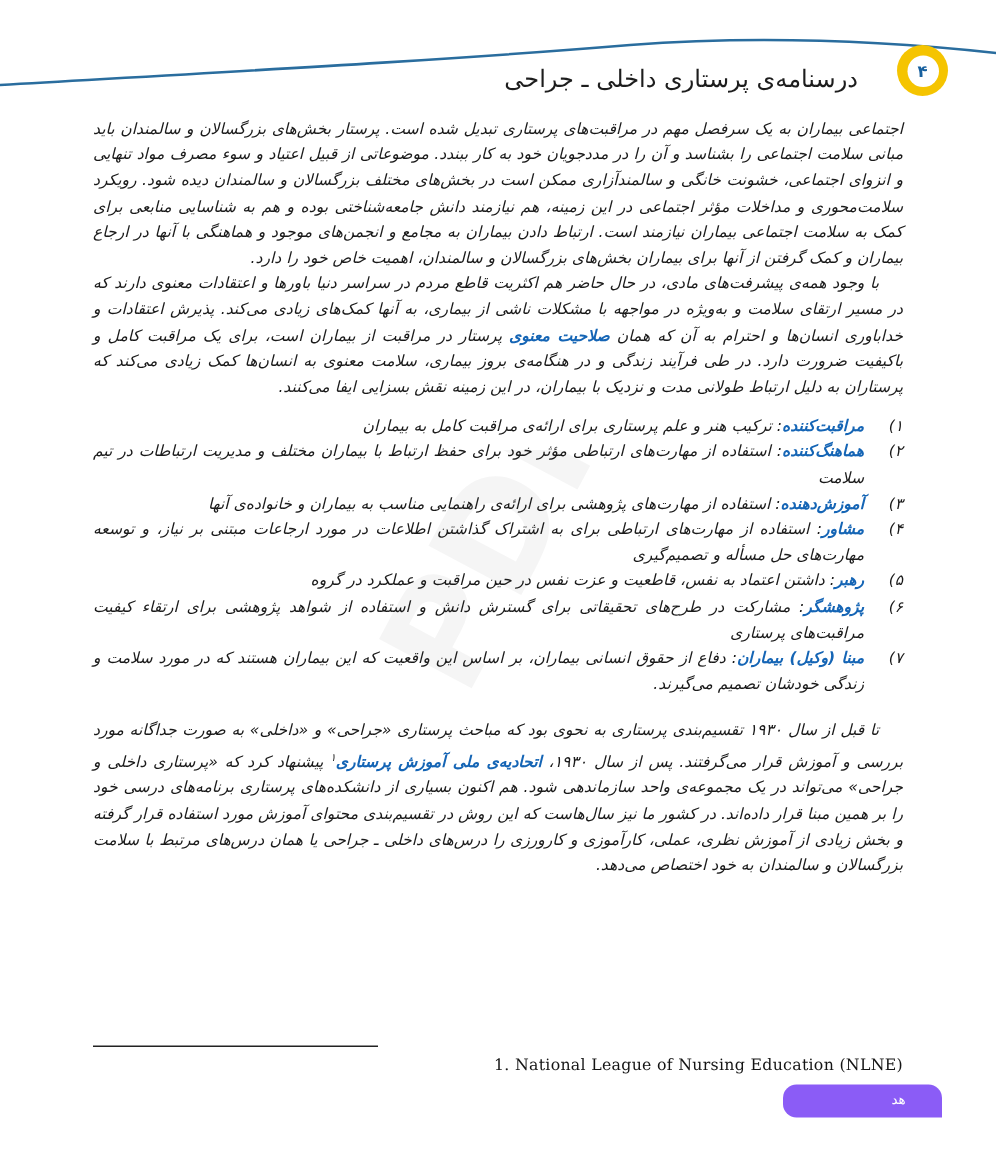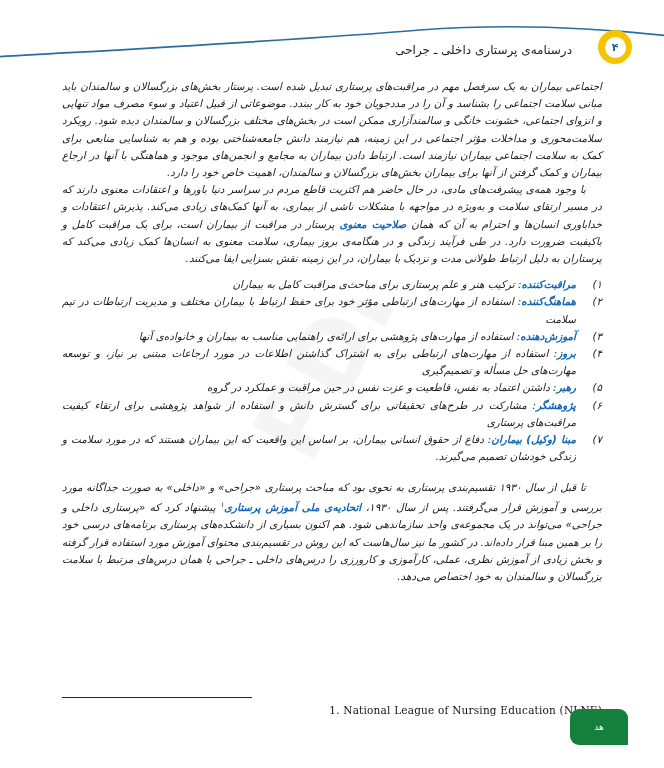--- a/index.html
+++ b/index.html
@@ -33,21 +33,21 @@
     top: 0;
     left: 0;
     width: 664px;
     height: 72px;
     pointer-events: none;
   }
   .header-title {
     position: absolute;
     top: 43px;
     right: 92px;
-    font-size: 12px;
+    font-size: 16px;
     color: #1d1d1d;
     font-family: "DejaVu Sans", "Liberation Sans", sans-serif;
     white-space: nowrap;
     direction: rtl;
     letter-spacing: 0px;
   }
   .page-badge {
     position: absolute;
     top: 30px;
     right: 32px;
@@ -161,29 +161,30 @@
     color: #141414;
     letter-spacing: 0.2px;
   }
 
   
   .footer-tab {
     position: absolute;
     bottom: 23px;
     right: 36px;
     min-width: 58px;
-    height: 36px;
-    background: #15803d;
+    height: 22px;
+    background: #8b5cf6;
     border-top-right-radius: 9px;
     border-top-left-radius: 9px;
     border-bottom-left-radius: 9px;
     border-bottom-right-radius: 0px;
     display: flex;
     align-items: center;
     justify-content: center;
+    padding-left: 48px;
   }
   .footer-tab-label {
     color: #ffffff;
     font-size: 9px;
     direction: rtl;
     line-height: 1;
   }
 
   
   .watermark {
@@ -231,30 +232,30 @@
 
   <div class="content">
 
     <p class="para">اجتماعی بیماران به یک سرفصل مهم در مراقبت‌های پرستاری تبدیل شده است. پرستار بخش‌های بزرگسالان و سالمندان باید مبانی سلامت اجتماعی را بشناسد و آن را در مددجویان خود به کار ببندد. موضوعاتی از قبیل اعتیاد و سوء مصرف مواد تنهایی و انزوای اجتماعی، خشونت خانگی و سالمندآزاری ممکن است در بخش‌های مختلف بزرگسالان و سالمندان دیده شود. رویکرد سلامت‌محوری و مداخلات مؤثر اجتماعی در این زمینه، هم نیازمند دانش جامعه‌شناختی بوده و هم به شناسایی منابعی برای کمک به سلامت اجتماعی بیماران نیازمند است. ارتباط دادن بیماران به مجامع و انجمن‌های موجود و هماهنگی با آنها در ارجاع بیماران و کمک گرفتن از آنها برای بیماران بخش‌های بزرگسالان و سالمندان، اهمیت خاص خود را دارد.</p>
 
     <p class="para indent"><span>با وجود همه‌ی پیشرفت‌های مادی، در حال حاضر هم اکثریت قاطع مردم در سراسر دنیا باورها و اعتقادات معنوی دارند که در مسیر ارتقای سلامت و به‌ویژه در مواجهه با مشکلات ناشی از بیماری، به آنها کمک‌های زیادی می‌کند. پذیرش اعتقادات و خداباوری انسان‌ها و احترام به آن که همان </span><span class="hl">صلاحیت معنوی</span><span> پرستار در مراقبت از بیماران است، برای یک مراقبت کامل و باکیفیت ضرورت دارد. در طی فرآیند زندگی و در هنگامه‌ی بروز بیماری، سلامت معنوی به انسان‌ها کمک زیادی می‌کند که پرستاران به دلیل ارتباط طولانی مدت و نزدیک با بیماران، در این زمینه نقش بسزایی ایفا می‌کنند.</span></p>
 
 
     <ol class="roles-list">
       <li>
-        <span class="num">۱)</span><span class="role-name">مراقبت‌کننده</span><span>: ترکیب هنر و علم پرستاری برای مباحث‌ی مراقبت کامل به بیماران</span>
+        <span class="num">۱)</span><span class="role-name">مراقبت‌کننده</span><span>: ترکیب هنر و علم پرستاری برای ارائه‌ی مراقبت کامل به بیماران</span>
       </li>
       <li>
         <span class="num">۲)</span><span class="role-name">هماهنگ‌کننده</span><span>: استفاده از مهارت‌های ارتباطی مؤثر خود برای حفظ ارتباط با بیماران مختلف و مدیریت ارتباطات در تیم سلامت</span>
       </li>
       <li>
         <span class="num">۳)</span><span class="role-name">آموزش‌دهنده</span><span>: استفاده از مهارت‌های پژوهشی برای ارائه‌ی راهنمایی مناسب به بیماران و خانواده‌ی آنها</span>
       </li>
       <li>
-        <span class="num">۴)</span><span class="role-name">بروز</span><span>: استفاده از مهارت‌های ارتباطی برای به اشتراک گذاشتن اطلاعات در مورد ارجاعات مبتنی بر نیاز، و توسعه مهارت‌های حل مسأله و تصمیم‌گیری</span>
+        <span class="num">۴)</span><span class="role-name">مشاور</span><span>: استفاده از مهارت‌های ارتباطی برای به اشتراک گذاشتن اطلاعات در مورد ارجاعات مبتنی بر نیاز، و توسعه مهارت‌های حل مسأله و تصمیم‌گیری</span>
       </li>
       <li>
         <span class="num">۵)</span><span class="role-name">رهبر</span><span>: داشتن اعتماد به نفس، قاطعیت و عزت نفس در حین مراقبت و عملکرد در گروه</span>
       </li>
       <li>
         <span class="num">۶)</span><span class="role-name">پژوهشگر</span><span>: مشارکت در طرح‌های تحقیقاتی برای گسترش دانش و استفاده از شواهد پژوهشی برای ارتقاء کیفیت مراقبت‌های پرستاری</span>
       </li>
       <li>
         <span class="num">۷)</span><span class="role-name">مبنا (وکیل) بیماران</span><span>: دفاع از حقوق انسانی بیماران، بر اساس این واقعیت که این بیماران هستند که در مورد سلامت و زندگی خودشان تصمیم می‌گیرند.</span>
       </li>

